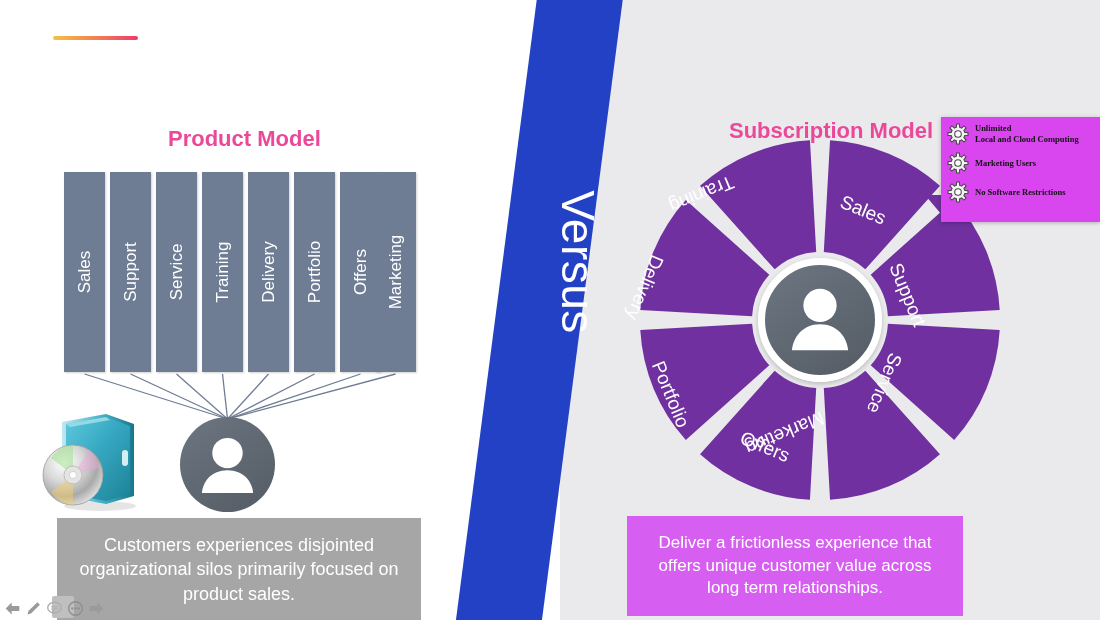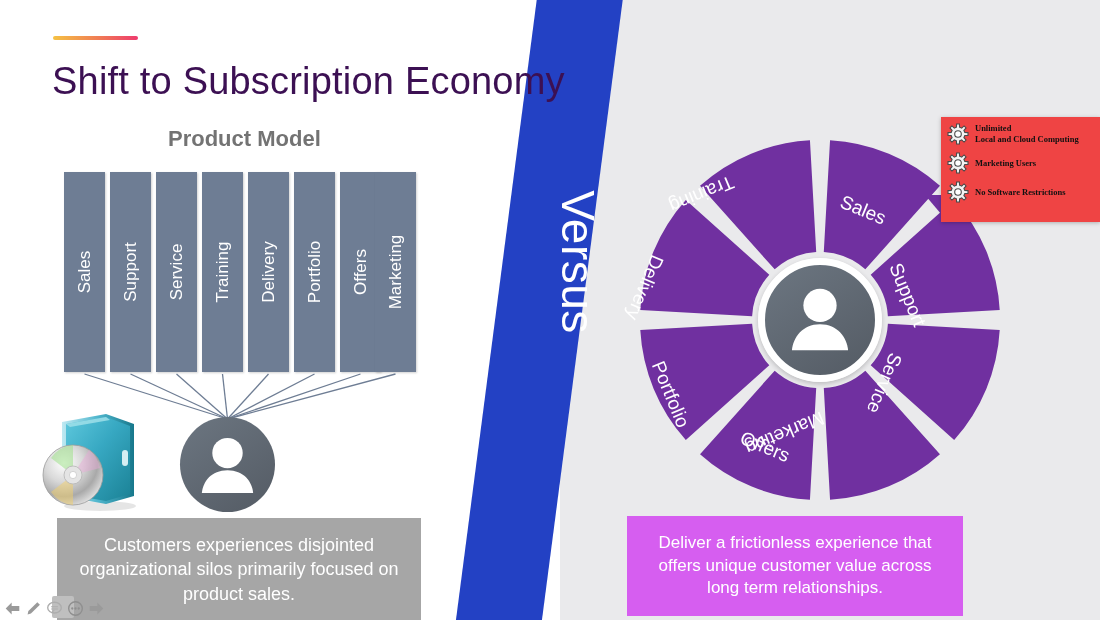--- a/index.html
+++ b/index.html
@@ -38,21 +38,21 @@
     position:absolute;left:53px;top:36px;width:85px;height:4px;
     background:linear-gradient(90deg,#f5c243 0%,#f07a55 55%,#ee3a6e 100%);
     border-radius:2px;
   }
   .slide-title{
     position:absolute;left:52px;top:60px;
     font-size:38px;color:#3c1053;font-weight:400;letter-spacing:.2px;
     white-space:nowrap;
   }
   .section-title{
-    position:absolute;font-size:22px;font-weight:bold;color:#737373;
+    position:absolute;font-size:22px;font-weight:bold;color:#ec4899;
     white-space:nowrap;
   }
   #product-model-title{left:168px;top:126px;}
   #subscription-model-title{left:729px;top:118px;}
   
   .silo{
     position:absolute;top:172px;width:40px;height:200px;
     background:#6e7d94;
     box-shadow:1px 1px 2px rgba(0,0,0,.18);
   }
@@ -101,21 +101,21 @@
     transform-origin:0 0;
   }
   #wheel-person{
     left:758px;top:258px;width:124px;height:124px;
     border:7px solid #ffffff;box-sizing:border-box;
     box-shadow:0 2px 5px rgba(0,0,0,.2);
   }
   
   #features-box{
     position:absolute;left:941px;top:117px;width:159px;height:105px;
-    background:#ef4444;box-shadow:0 1px 4px rgba(0,0,0,.25);
+    background:#d946ef;box-shadow:0 1px 4px rgba(0,0,0,.25);
     padding:6px 4px 4px 6px;box-sizing:border-box;
   }
   .feature-row{display:flex;align-items:center;margin-bottom:7px;}
   .feature-row .gear{flex:0 0 22px;height:22px;margin-right:6px;}
   .feature-row .ftext{
     font-family:"Liberation Serif",serif;font-weight:bold;
     font-size:8.5px;color:#111;line-height:1.25;
   }
   #features-tail{
     position:absolute;left:925px;top:195px;width:22px;height:26px;
@@ -138,23 +138,23 @@
 
 <div id="slide">
 
   <div class="right-panel"></div>
   <div class="right-panel-notch"></div>
 
   <div class="versus-band"></div>
   <div class="versus-label">Versus</div>
 
   <div class="accent-rule"></div>
-  <div class="slide-title">Shift to Subscription Economy</div>
 
   <div class="section-title" id="product-model-title">Product Model</div>
+  <div class="section-title" id="subscription-model-title">Subscription Model</div>
 
   <div id="silos">
       <div class="silo" style="left: 64px; width: 41px;">
         <span>Sales</span>
       </div>
       <div class="silo" style="left: 110px; width: 41px;">
         <span>Support</span>
       </div>
       <div class="silo" style="left: 156px; width: 41px;">
         <span>Service</span>

